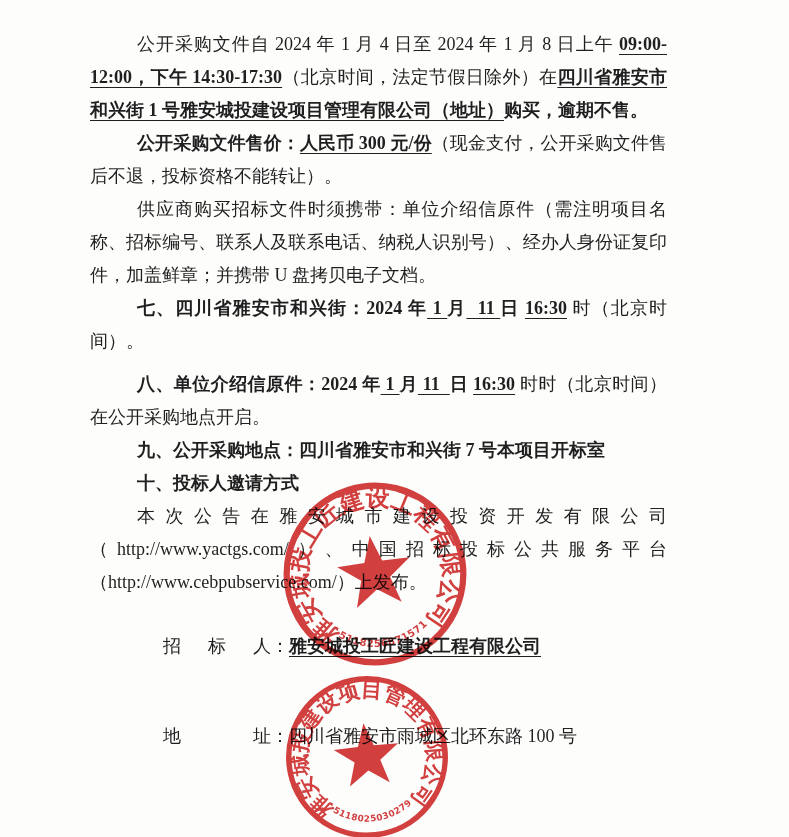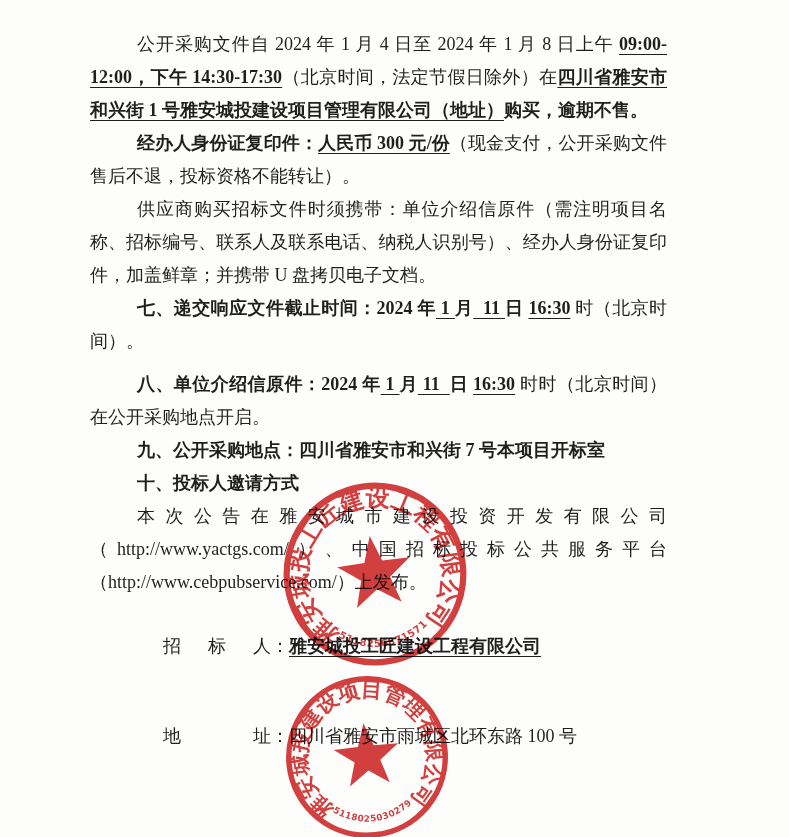--- a/index.html
+++ b/index.html
@@ -48,23 +48,23 @@
     font-family:"DejaVu Sans","Liberation Sans",sans-serif;}
   .seal1{transform:rotate(-8deg);}
   .seal2{transform:rotate(-6deg);}
 </style>
 </head>
 <body style="--seal: #cf2b2b; --ink: #1f1f1f; background: rgb(253, 253, 252);">
 
 <div class="doc">
 
   <p class="para"><span>公开采购文件自 2024 年 1 月 4 日至 2024 年 1 月 8 日上午 </span><span class="b u">09:00-12:00，下午 14:30-17:30</span><span>（北京时间，法定节假日除外）在</span><span class="b u">四川省雅安市和兴街 1 号雅安城投建设项目管理有限公司（地址）</span><span class="b">购买，逾期不售。</span></p>
-  <p class="para"><span class="b">经办人身份证复印件：</span><span class="b u">人民币 300 元/份</span><span>（现金支付，公开采购文件售后不退，投标资格不能转让）。</span></p>
+  <p class="para"><span class="b">公开采购文件售价：</span><span class="b u">人民币 300 元/份</span><span>（现金支付，公开采购文件售后不退，投标资格不能转让）。</span></p>
   <p class="para"><span>供应商购买招标文件时须携带：单位介绍信原件（需注明项目名称、招标编号、联系人及联系电话、纳税人识别号）、经办人身份证复印件，加盖鲜章；并携带 U 盘拷贝电子文档。</span></p>
-  <p class="para"><span class="b">七、递交响应文件截止时间：</span><span class="b">2024 年</span><span class="b u"> 1 </span><span class="b">月</span><span class="b u">  11 </span><span class="b">日 </span><span class="b u">16:30</span><span> 时（北京时间）。</span></p>
+  <p class="para"><span class="b">七、四川省雅安市和兴街：</span><span class="b">2024 年</span><span class="b u"> 1 </span><span class="b">月</span><span class="b u">  11 </span><span class="b">日 </span><span class="b u">16:30</span><span> 时（北京时间）。</span></p>
   <p class="para gap-top"><span class="b">八、单位介绍信原件：</span><span class="b">2024 年</span><span class="b u"> 1 </span><span class="b">月</span><span class="b u"> 11  </span><span class="b">日 </span><span class="b u">16:30</span><span> 时时（北京时间）在公开采购地点开启。</span></p>
   <p class="para"><span class="b">九、公开采购地点：</span><span class="b">四川省雅安市和兴街 7 号本项目开标室</span></p>
   <p class="para"><span class="b">十、投标人邀请方式</span></p>
   <p class="para"><span>本次公告在雅安城市建设投资开发有限公司（http://www.yactgs.com/）、中国招标投标公共服务平台（http://www.cebpubservice.com/）上发布。</span></p>
 
   <div class="contacts">
     <div class="crow">
       <span class="clabel">招　标　人</span><span>：</span><span class="cvalue b u">雅安城投工匠建设工程有限公司</span>
     </div>
     <div class="crow">

